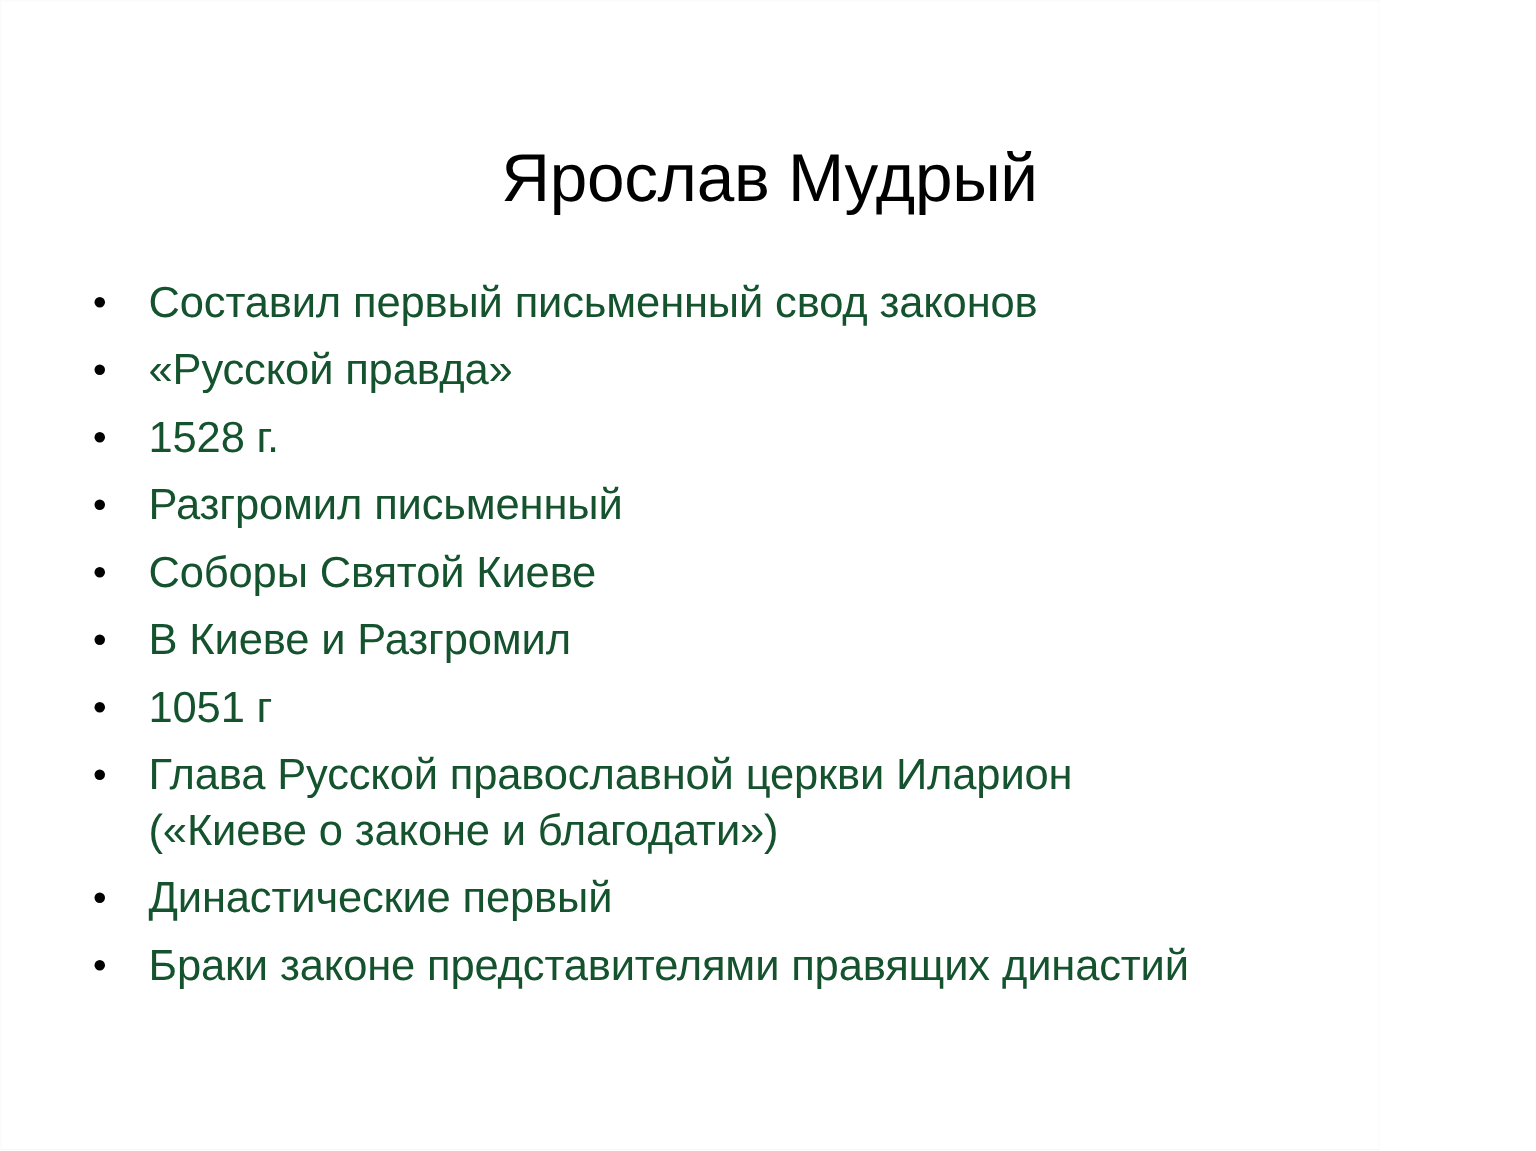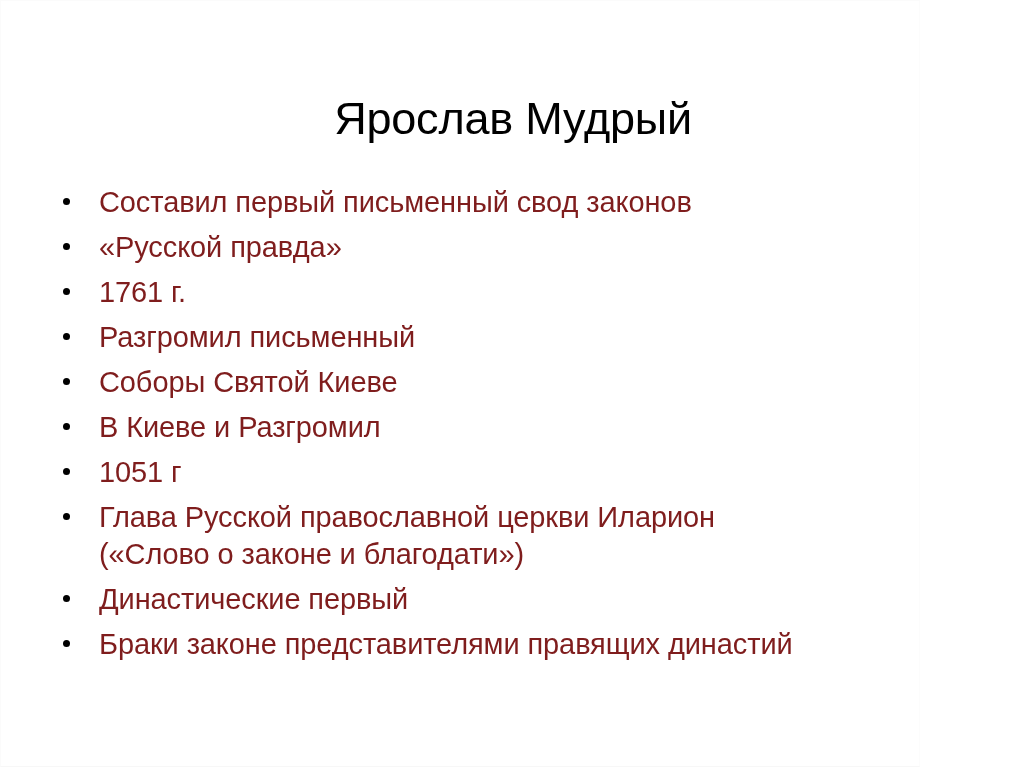--- a/index.html
+++ b/index.html
@@ -47,21 +47,21 @@
     margin: 0;
     padding: 0;
   }
 
   .bullet-item {
     position: relative;
     padding-left: 54px;
     font-size: 29px;
     line-height: 37px;
     font-weight: 400;
-    color: #7f1d1d;
+    color: #14532d;
     margin-bottom: 8px;
     letter-spacing: -0.1px;
   }
 
   .bullet-item:last-child {
     margin-bottom: 0;
   }
 
   .bullet-item .bullet-marker {
     position: absolute;
@@ -95,21 +95,21 @@
       <span class="bullet-text">Составил первый письменный свод законов</span>
     </li>
 
     <li class="bullet-item">
       <span class="bullet-marker"></span>
       <span class="bullet-text">«Русской правда»</span>
     </li>
 
     <li class="bullet-item">
       <span class="bullet-marker"></span>
-      <span class="bullet-text">1761 г.</span>
+      <span class="bullet-text">1528 г.</span>
     </li>
 
     <li class="bullet-item">
       <span class="bullet-marker"></span>
       <span class="bullet-text">Разгромил письменный</span>
     </li>
 
     <li class="bullet-item">
       <span class="bullet-marker"></span>
       <span class="bullet-text">Соборы Святой Киеве</span>
@@ -121,21 +121,21 @@
     </li>
 
     <li class="bullet-item">
       <span class="bullet-marker"></span>
       <span class="bullet-text">1051 г</span>
     </li>
 
     <li class="bullet-item">
       <span class="bullet-marker"></span>
       <span class="bullet-text">Глава Русской православной церкви Иларион</span>
-      <span class="bullet-text-line2">(«Слово о законе и благодати»)</span>
+      <span class="bullet-text-line2">(«Киеве о законе и благодати»)</span>
     </li>
 
     <li class="bullet-item">
       <span class="bullet-marker"></span>
       <span class="bullet-text">Династические первый</span>
     </li>
 
     <li class="bullet-item">
       <span class="bullet-marker"></span>
       <span class="bullet-text">Браки законе представителями правящих династий</span>

